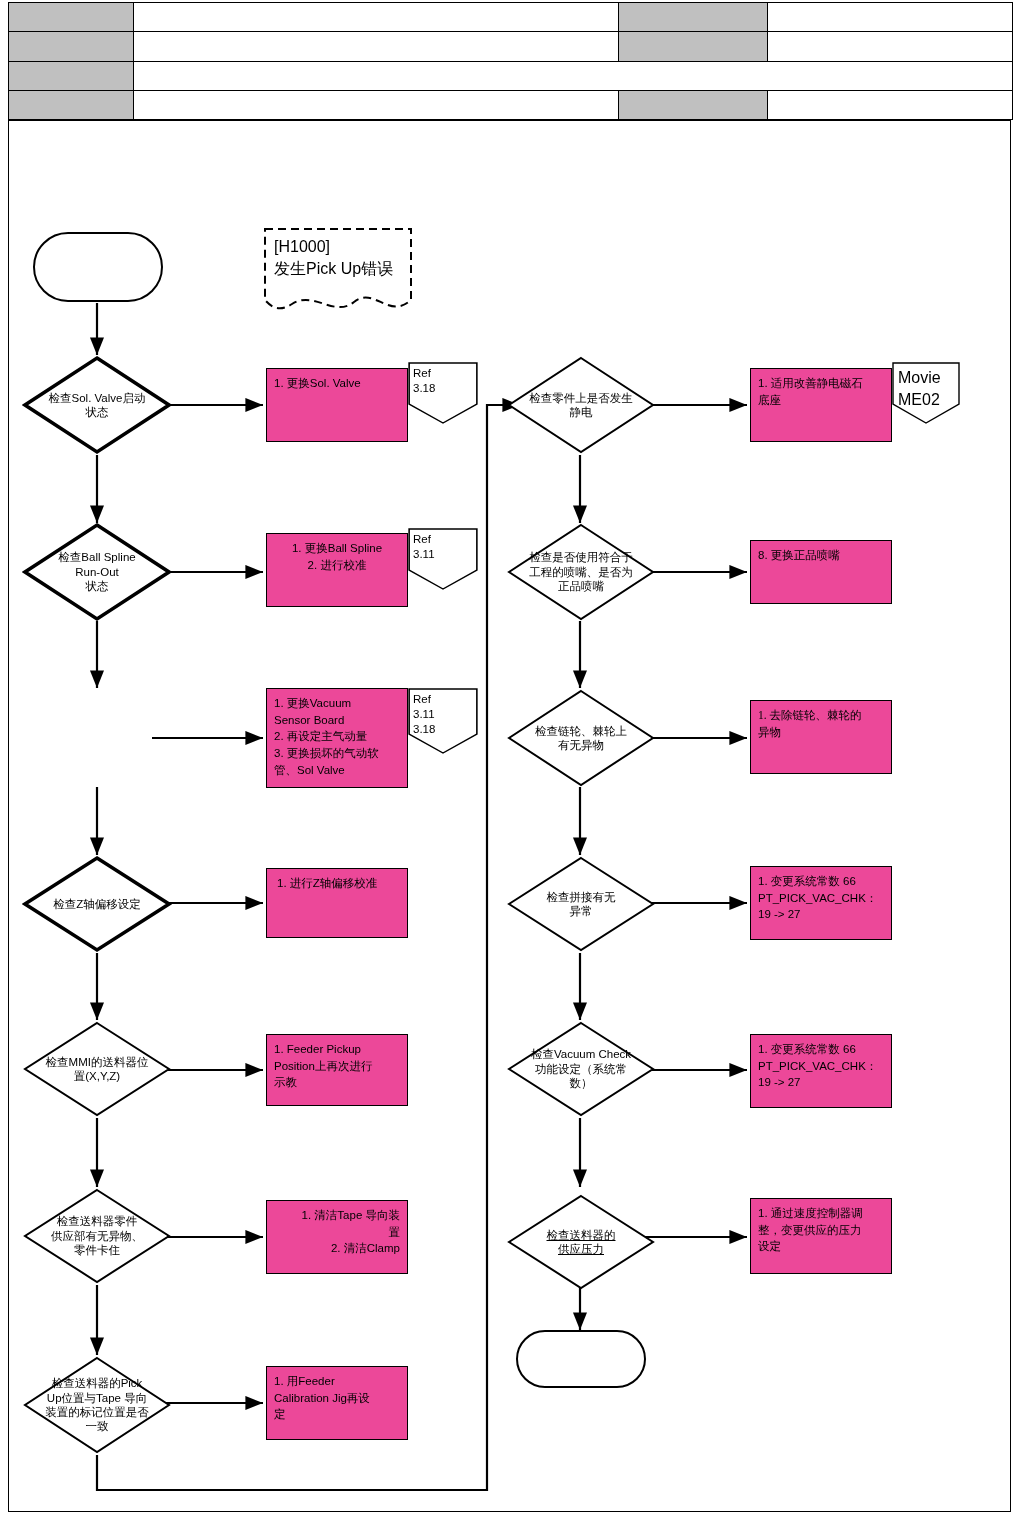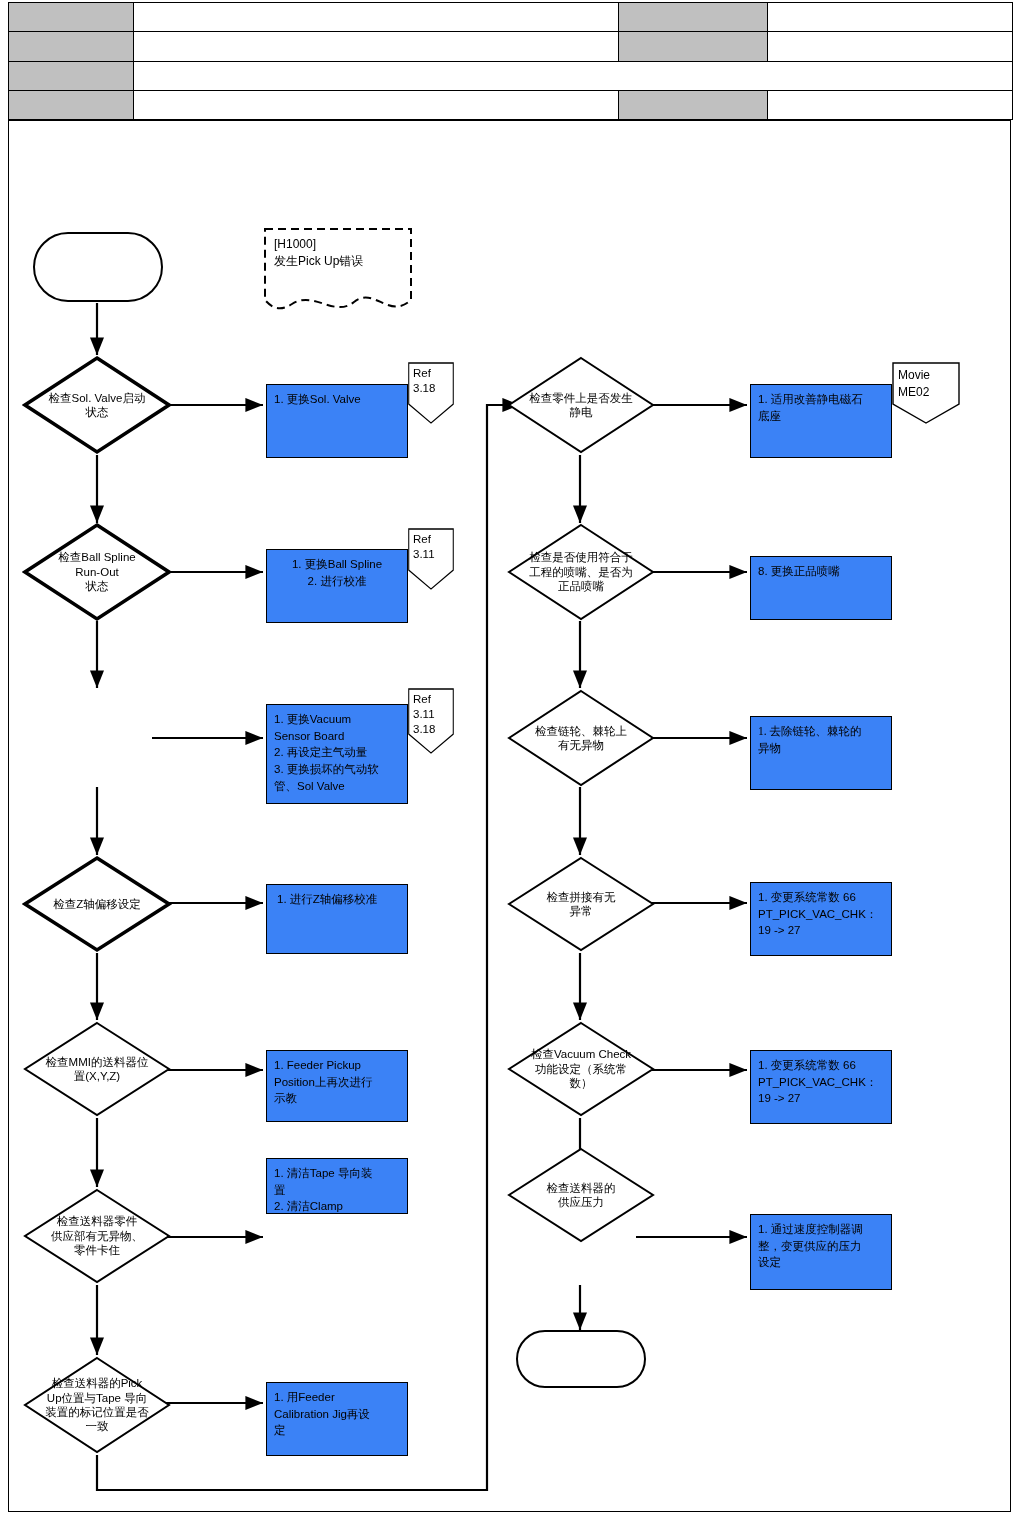--- a/index.html
+++ b/index.html
@@ -32,33 +32,33 @@
   .diamond{
     display:flex;align-items:center;justify-content:center;
     text-align:center;font-size:11.5px;line-height:1.25;
   }
   .diamond .dshape{
     position:absolute;left:0;top:0;width:100%;height:100%;
   }
   .diamond .dtext{position:relative;z-index:2;padding:0 6px;}
 
   .rect{
-    border:1px solid #000;background:#3b82f6;
-    font-size:11.5px;line-height:1.45;padding:6px 7px;margin-top:16px;
-  }
-
-  .refbox{position:absolute;width:46px;}
+    border:1px solid #000;background:#ec4899;
+    font-size:11.5px;line-height:1.45;padding:6px 7px;
+  }
+
+  .refbox{position:absolute;width:70px;}
   .refbox .rtext{
     position:relative;z-index:2;font-size:11.5px;line-height:1.3;
     padding:4px 0 0 5px;
   }
   .refshape{position:absolute;left:0;top:0;width:100%;height:100%;z-index:1;}
 
   .doc{position:absolute;}
-  .doc .dtxt{position:relative;z-index:2;font-size:12px;line-height:1.4;padding:8px 10px;}
+  .doc .dtxt{position:relative;z-index:2;font-size:16px;line-height:1.4;padding:8px 10px;}
 
   .lbl{position:absolute;font-size:11.5px;line-height:1.45;}
 
   svg.lines{position:absolute;left:0;top:0;width:1023px;height:1516px;pointer-events:none;}
 </style>
 </head>
 <body>
 
 <table class="hdr">
   <tbody>
@@ -205,21 +205,21 @@
   <div class="node rect" style="left:266px;top:1034px;width:142px;height:72px;">
     <span>1. Feeder Pickup<br>Position上再次进行<br>示教</span>
   </div>
 
   <div class="node diamond" style="left:22px;top:1187px;width:150px;height:98px;">
     <svg class="dshape" viewBox="0 0 150 98" preserveAspectRatio="none">
         <polygon points="75,3 147,49 75,95 3,49" fill="#fff" stroke="#000" stroke-width="2"></polygon>
       </svg>
     <div class="dtext">检查送料器零件<br>供应部有无异物、<br>零件卡住</div>
   </div>
-  <div class="node rect" style="left:266px;top:1142px;width:142px;height:56px;">
+  <div class="node rect" style="left:266px;top:1200px;width:142px;height:74px;text-align:right;">
     <span>1. 清洁Tape 导向装<br>置<br>2. 清洁Clamp</span>
   </div>
 
   <div class="node diamond" style="left:22px;top:1355px;width:150px;height:100px;">
     <svg class="dshape" viewBox="0 0 150 100" preserveAspectRatio="none">
         <polygon points="75,3 147,50 75,97 3,50" fill="#fff" stroke="#000" stroke-width="2"></polygon>
       </svg>
     <div class="dtext">检查送料器的Pick<br>Up位置与Tape 导向<br>装置的标记位置是否<br>一致</div>
   </div>
   <div class="node rect" style="left:266px;top:1366px;width:142px;height:74px;">
@@ -275,21 +275,21 @@
   <div class="node diamond" style="left:506px;top:1020px;width:150px;height:98px;">
     <svg class="dshape" viewBox="0 0 150 98" preserveAspectRatio="none">
         <polygon points="75,3 147,49 75,95 3,49" fill="#fff" stroke="#000" stroke-width="2"></polygon>
       </svg>
     <div class="dtext">检查Vacuum Check<br>功能设定（系统常<br>数）</div>
   </div>
   <div class="node rect" style="left:750px;top:1034px;width:142px;height:74px;">
     <span>1. 变更系统常数 66<br>PT_PICK_VAC_CHK：<br>19 -&gt; 27</span>
   </div>
 
-  <div class="node diamond" style="left:506px;top:1146px;width:150px;height:98px;">
+  <div class="node diamond" style="left:506px;top:1193px;width:150px;height:98px;text-decoration:underline;">
     <svg class="dshape" viewBox="0 0 150 98" preserveAspectRatio="none">
         <polygon points="75,3 147,49 75,95 3,49" fill="#fff" stroke="#000" stroke-width="2"></polygon>
       </svg>
     <div class="dtext">检查送料器的<br>供应压力</div>
   </div>
   <div class="node rect" style="left:750px;top:1198px;width:142px;height:76px;">
     <span>1. 通过速度控制器调<br>整，变更供应的压力<br>设定</span>
   </div>
 
   <div class="node terminator" style="left:516px;top:1330px;width:130px;height:58px;">

